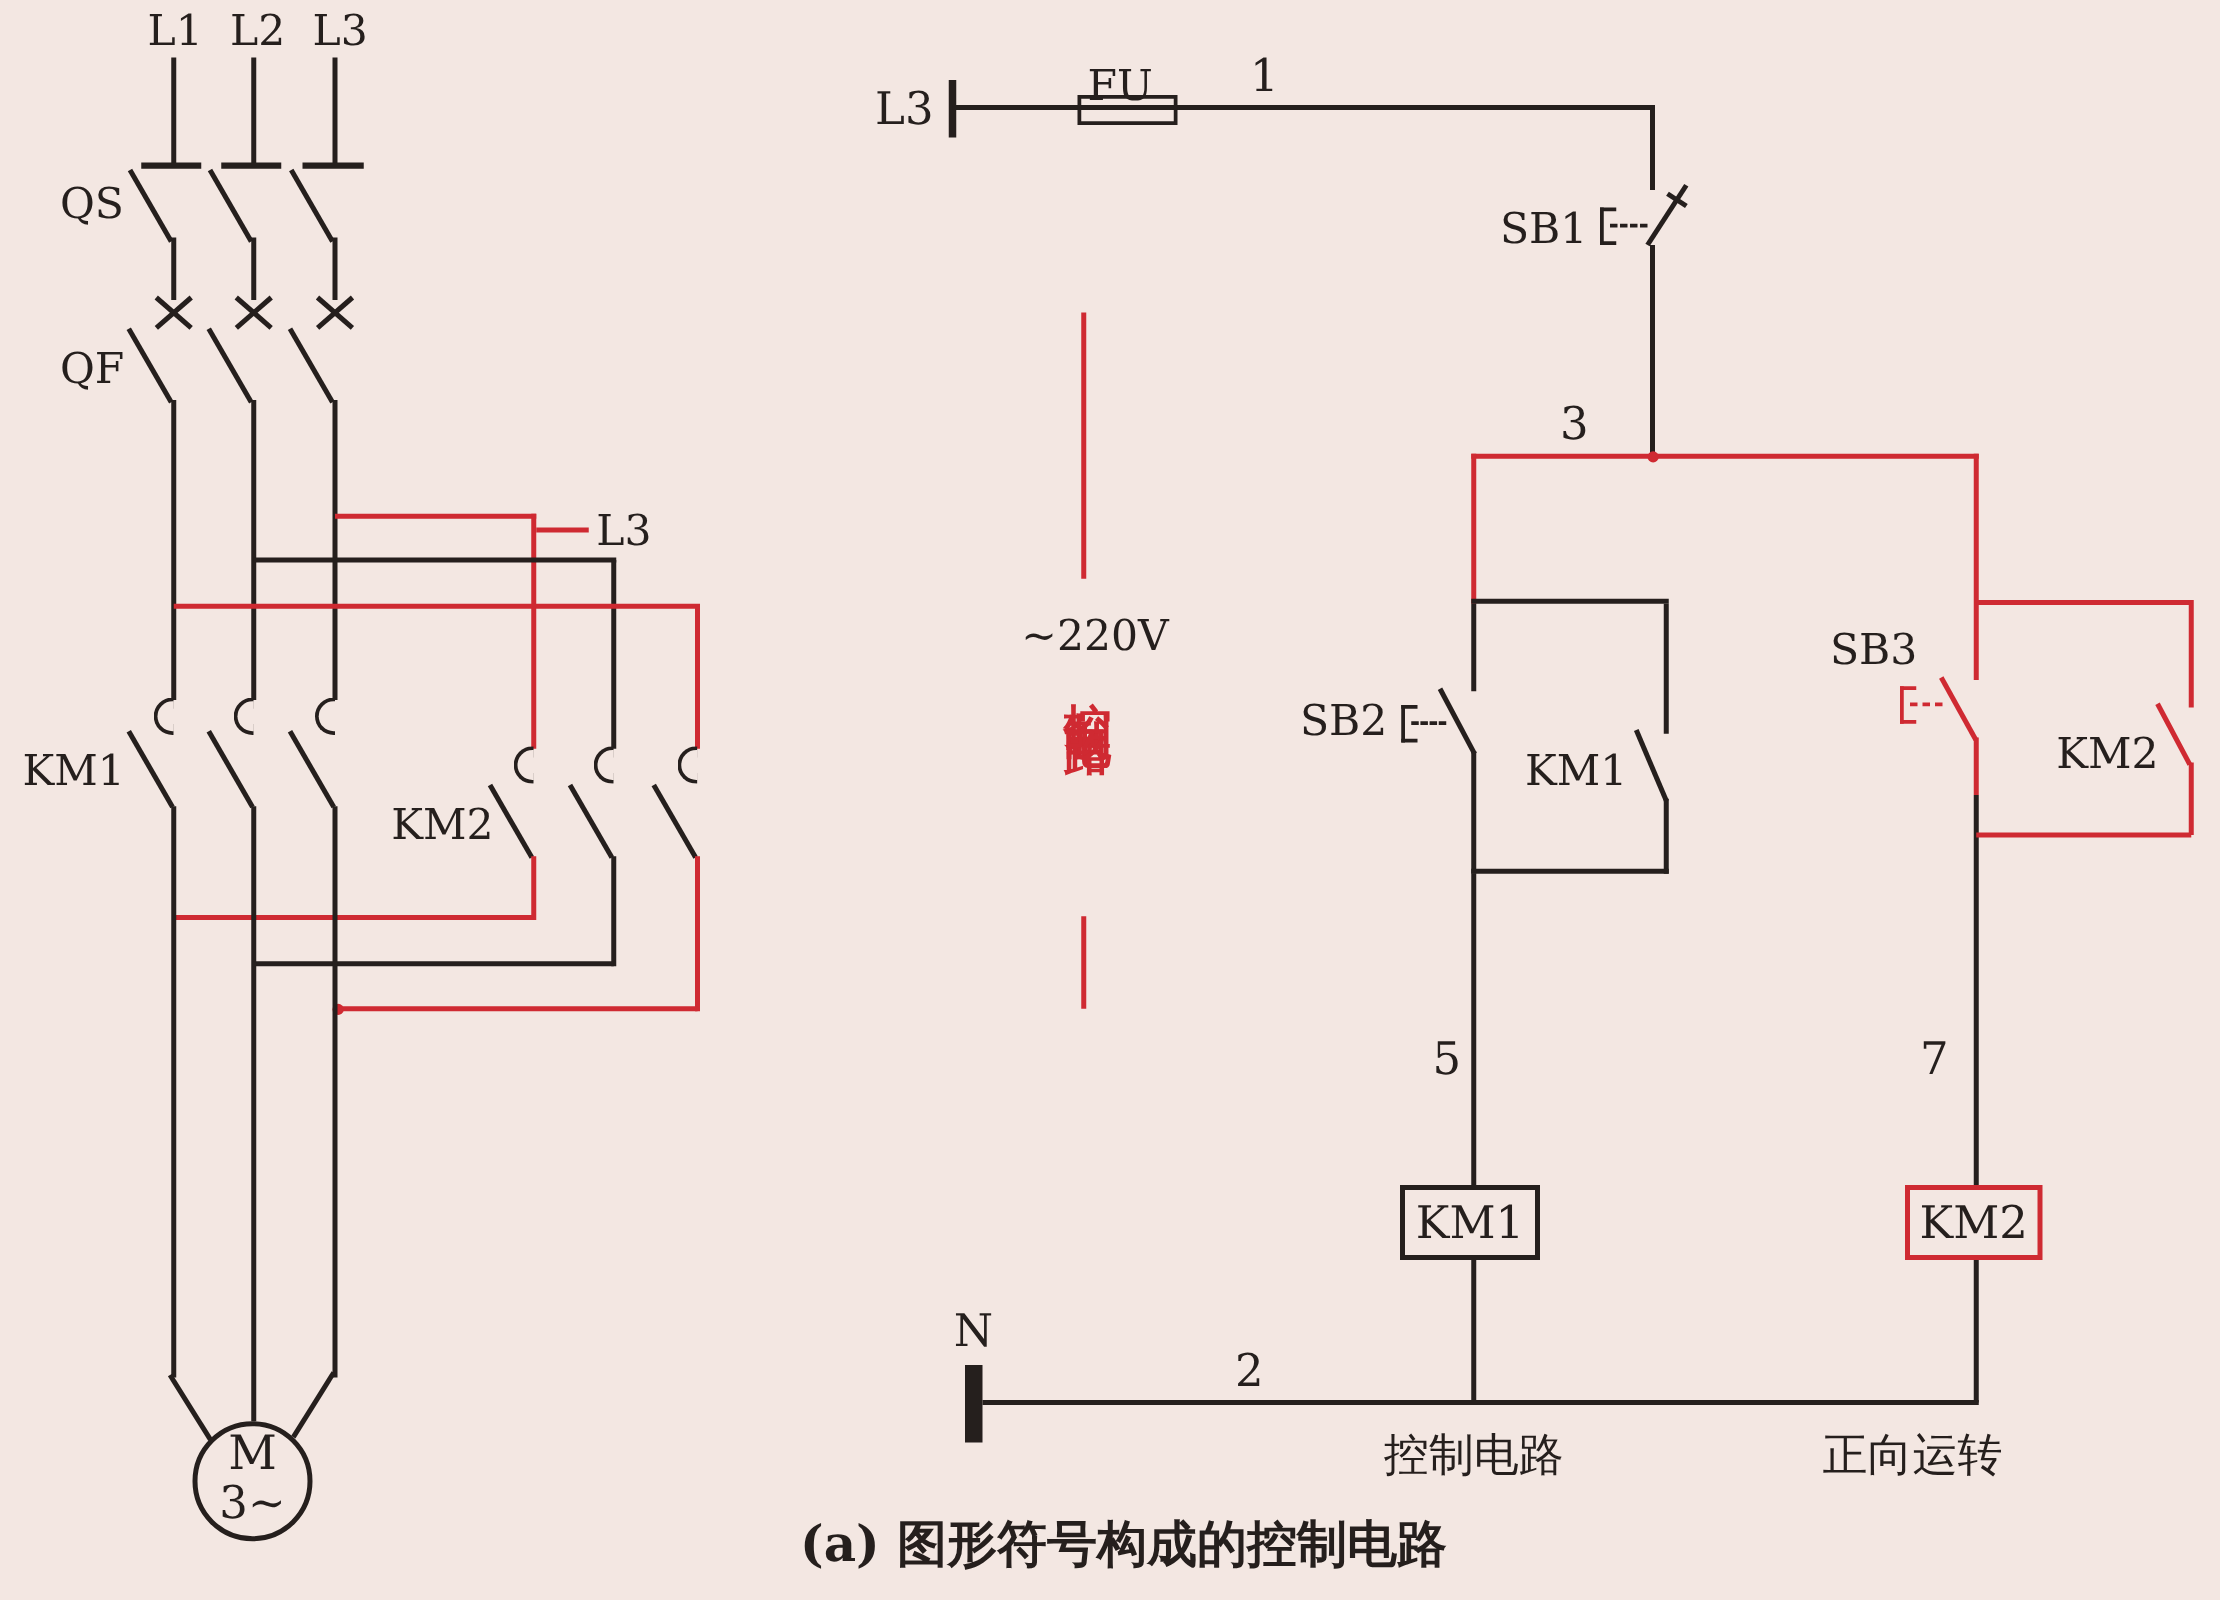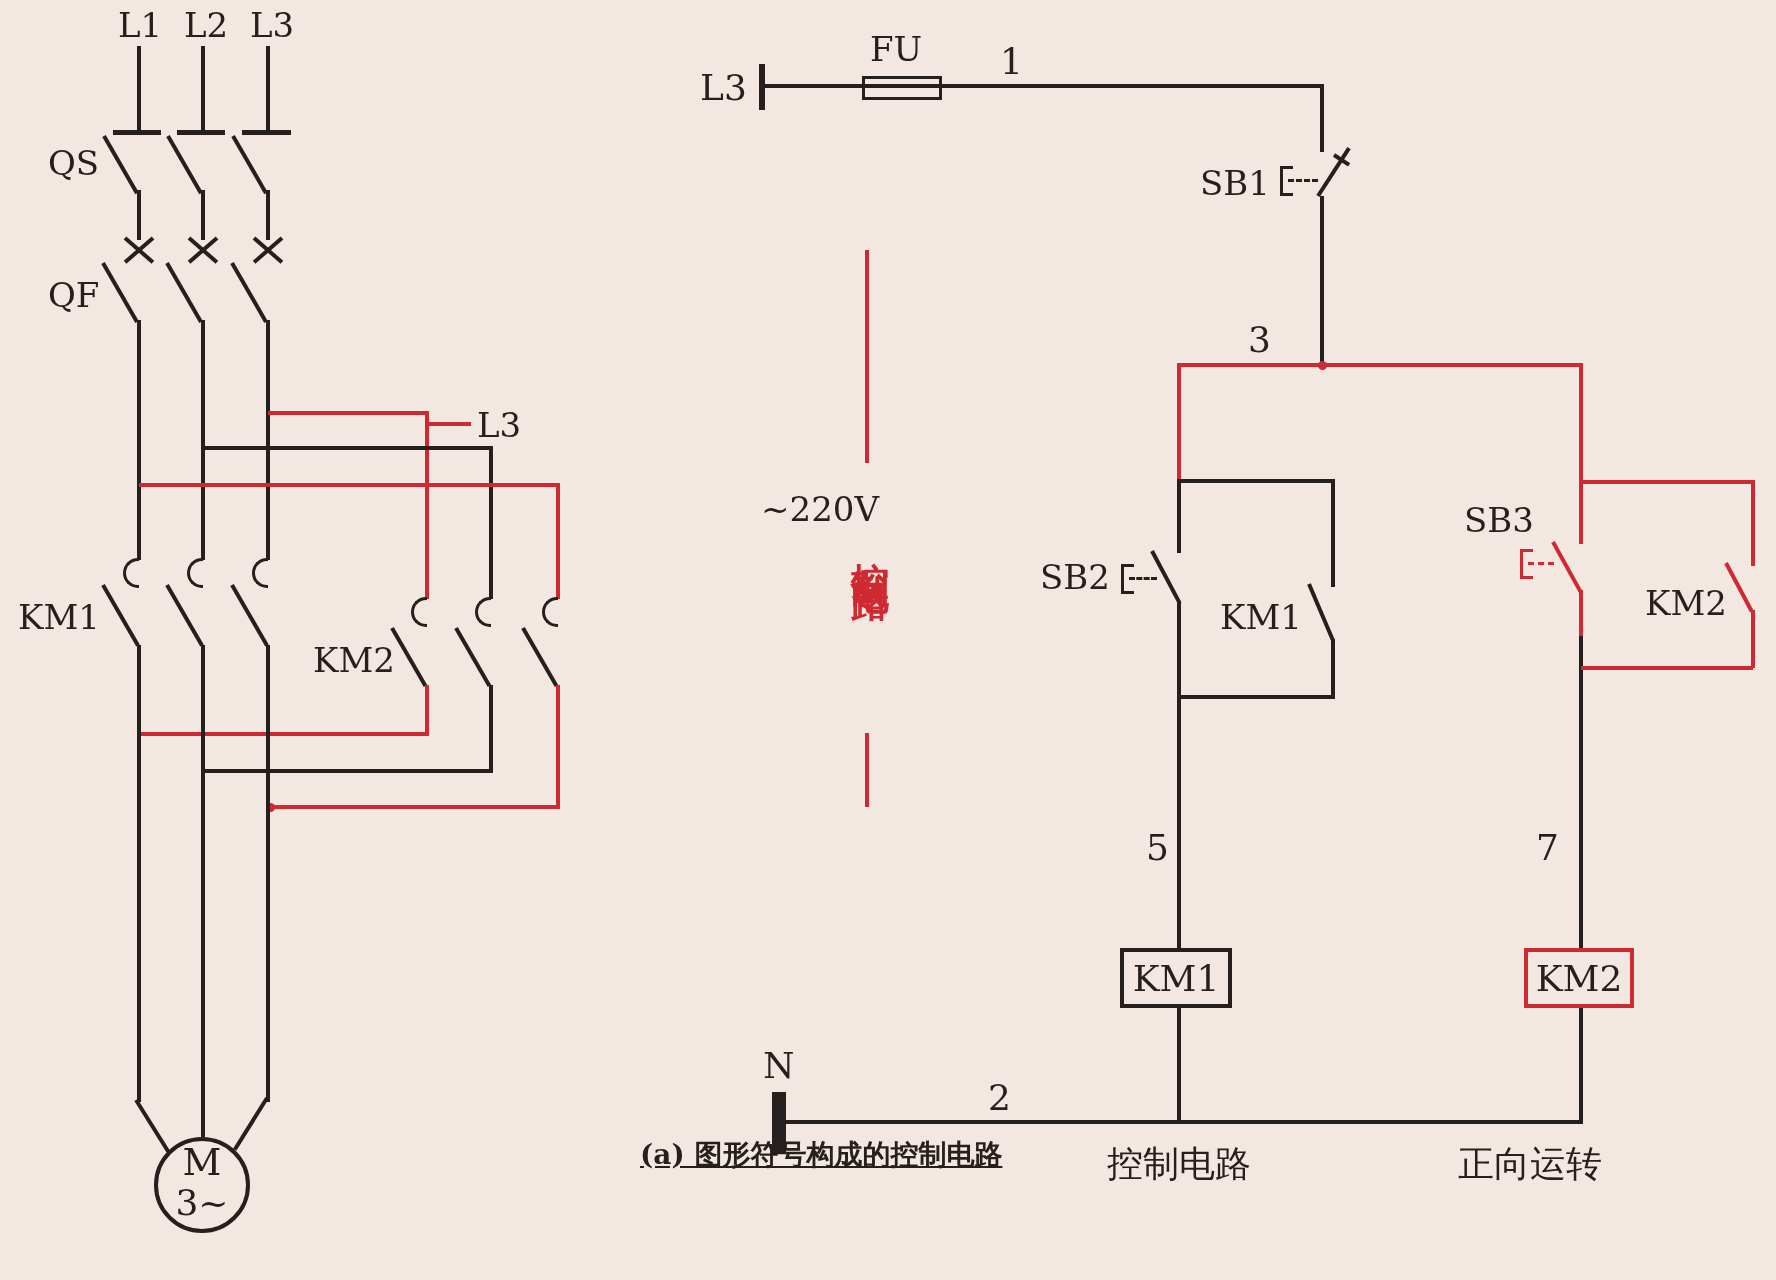--- a/index.html
+++ b/index.html
@@ -112,21 +112,21 @@
        border-radius:50%;box-sizing:border-box;background:transparent;"></div>
   <div class="lbl" style="left:154px;top:1143px;width:96px;text-align:center;font-size:38px;">M</div>
   <div class="lbl" style="left:154px;top:1185px;width:96px;text-align:center;font-size:36px;">3~</div>
 </div>
 
 <div>
 
   <div class="lbl" style="left:700px;top:70px;font-size:36px;">L3</div>
   <div class="v" style="left:759px;top:64px;height:46px;width:6px;"></div>
   <div class="h" style="left:762px;top:84px;width:560px;"></div>
-  <div class="lbl" style="left:870px;top:32px;">FU</div>
+  <div class="lbl" style="left:870px;top:52px;">FU</div>
   <div style="position:absolute;left:862px;top:76px;width:80px;height:24px;border:3px solid var(--ink);box-sizing:border-box;"></div>
   <div class="num" style="left:1000px;top:44px;">1</div>
 
   <div class="v" style="left:1320px;top:84px;height:68px;"></div>
   <div class="lbl" style="left:1200px;top:166px;text-align:right;">SB1</div>
   <div class="bracket" style="left:1280px;top:166px;"></div>
   <div class="dash" style="left:1288px;top:179px;width:30px;"></div>
   <div class="d" style="left:1318px;top:194px;width:57px;transform:rotate(-57deg);"></div>
   <div class="d" style="left:1334px;top:153px;width:18px;transform:rotate(33deg);"></div>
   <div class="v" style="left:1320px;top:196px;height:171px;"></div>
@@ -174,21 +174,21 @@
     <span>KM2</span>
   </div>
   <div class="v" style="left:1579px;top:1008px;height:114px;"></div>
 
   <div class="lbl" style="left:763px;top:1048px;font-size:36px;">N</div>
   <div style="position:absolute;left:772px;top:1092px;width:14px;height:62px;background:var(--ink);"></div>
   <div class="num" style="left:988px;top:1080px;">2</div>
   <div class="h" style="left:786px;top:1120px;width:797px;"></div>
 
   <div class="v red" style="left:865px;top:250px;height:213px;"></div>
-  <div class="lbl" style="left:750px;top:492px;width:140px;text-align:center;">~220V</div>
+  <div class="lbl" style="left:795px;top:492px;width:140px;text-align:right;">~220V</div>
   <div class="vtext redt" style="left:844px;top:532px;">控制电路</div>
   <div class="v red" style="left:865px;top:733px;height:74px;"></div>
 
   <div class="cn" style="left:1107px;top:1140px;">控制电路</div>
   <div class="cn" style="left:1458px;top:1140px;">正向运转</div>
 </div>
 
-<div class="cn" style="left:640px;top:1136px;font-size:28px;font-weight:bold;text-decoration:underline;">(a) 图形符号构成的控制电路</div>
+<div class="cn" style="left:640px;top:1208px;font-size:40px;font-weight:bold;">(a) 图形符号构成的控制电路</div>
 
 </body></html>

